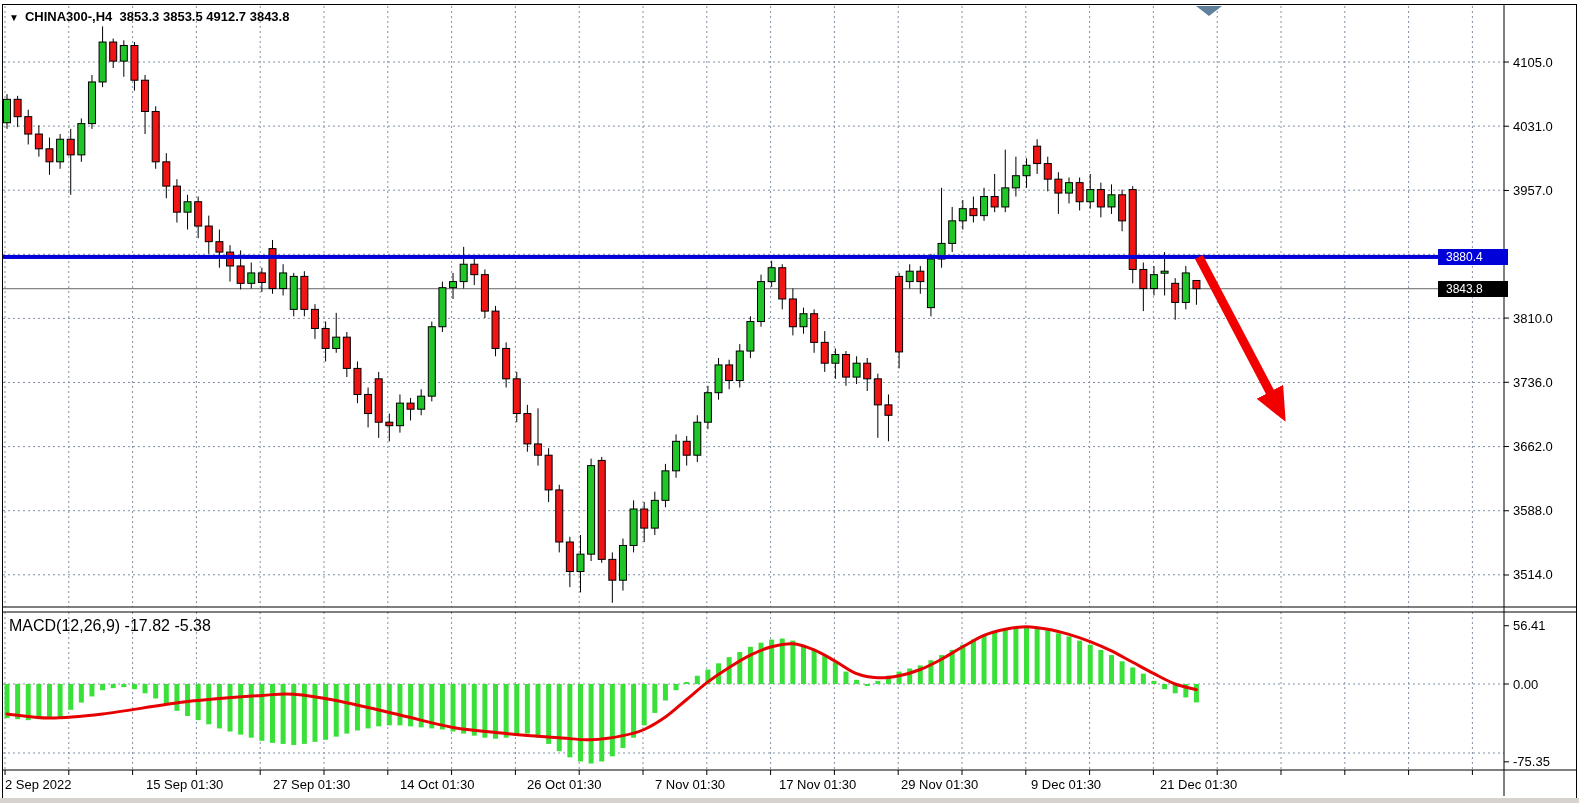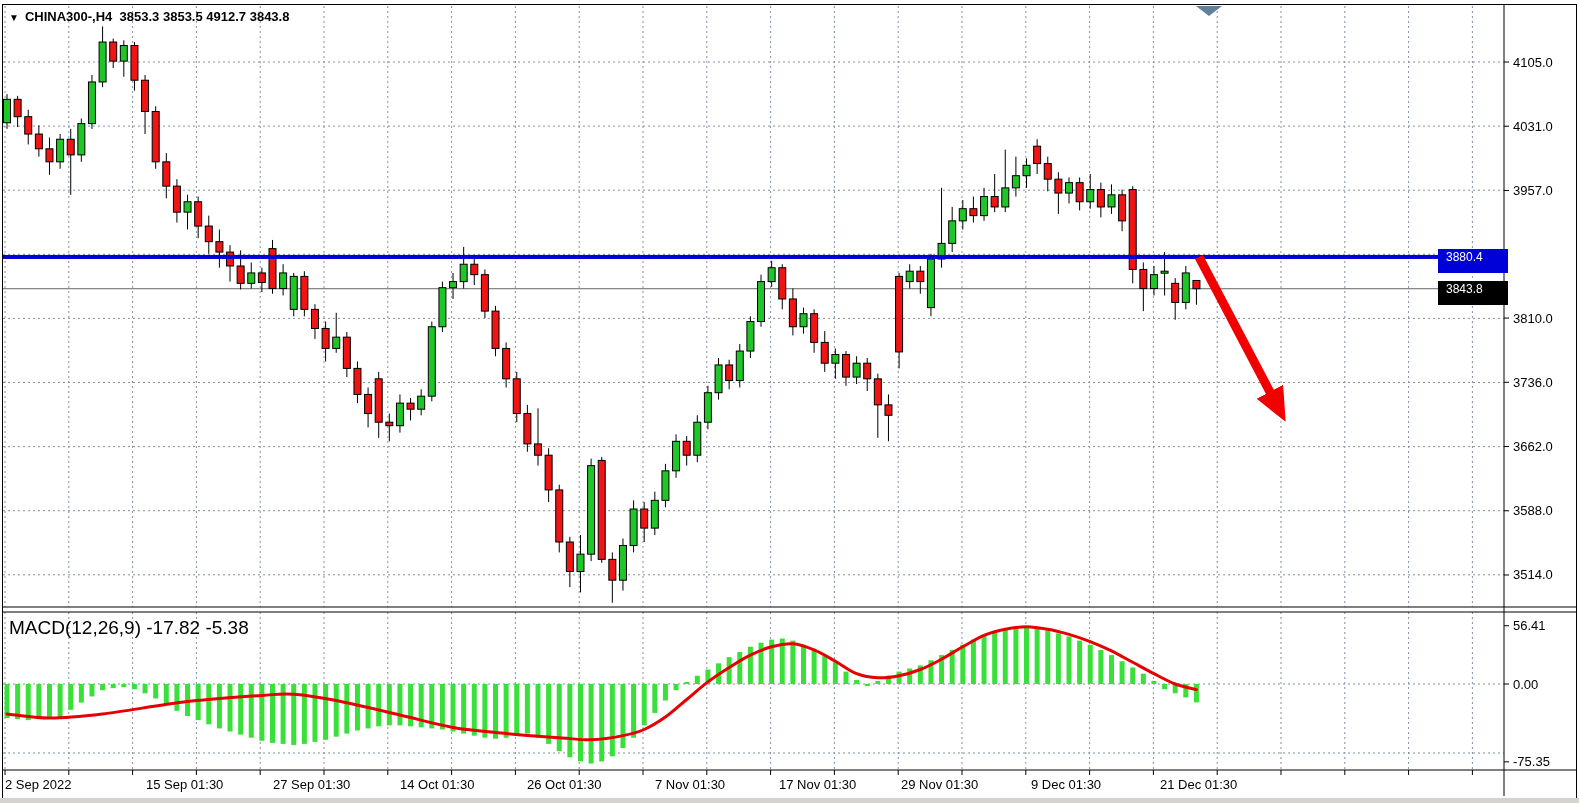--- a/index.html
+++ b/index.html
@@ -1,22 +1,22 @@
 <!DOCTYPE html>
 <html><head>
 <meta charset="utf-8">
 <style>
   html,body{margin:0;padding:0;background:#ffffff;font-family:"Liberation Sans",sans-serif;}
   #page{position:relative;width:1579px;height:803px;background:#ffffff;overflow:hidden;}
   #win{position:absolute;left:2px;top:4px;width:1573px;height:793px;border:1px solid #000;background:#fff;}
   #chart-svg{position:absolute;left:0;top:0;}
   #title{position:absolute;left:6px;top:4px;font-size:13px;font-weight:700;color:#000;white-space:nowrap;}
   #title .tri{font-size:10px;margin-right:6px;}
-  #macd-label{position:absolute;left:6px;top:612px;font-size:19px;color:#000;white-space:nowrap;}
-  .badge{position:absolute;left:1435px;width:70px;height:24px;color:#fff;font-size:12px;line-height:16px;padding-left:8px;box-sizing:border-box;}
+  #macd-label{position:absolute;left:6px;top:612px;font-size:16px;color:#000;white-space:nowrap;}
+  .badge{position:absolute;left:1435px;width:70px;height:16px;color:#fff;font-size:12px;line-height:16px;padding-left:8px;box-sizing:border-box;}
   #hline-badge{background:#0000d8;top:244px;}
   #price-badge{background:#000000;top:276px;}
   #bottom-strip{position:absolute;left:0;top:798px;width:1579px;height:5px;background:#d6d3ce;}
   #shift-marker{position:absolute;left:1193px;top:1px;width:0;height:0;border-left:13px solid transparent;border-right:13px solid transparent;border-top:10px solid #60809b;}
   text{font-family:"Liberation Sans",sans-serif;}
 </style>
 </head>
 <body>
 
 <div id="page">

